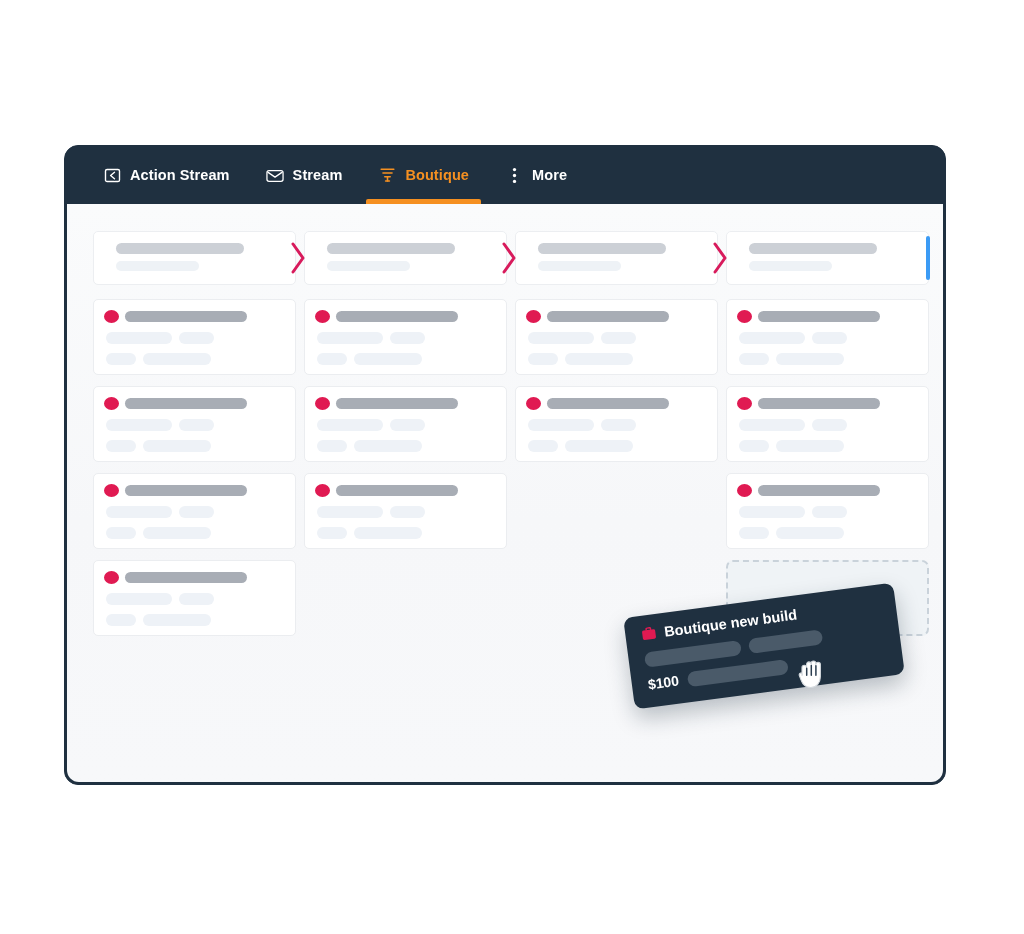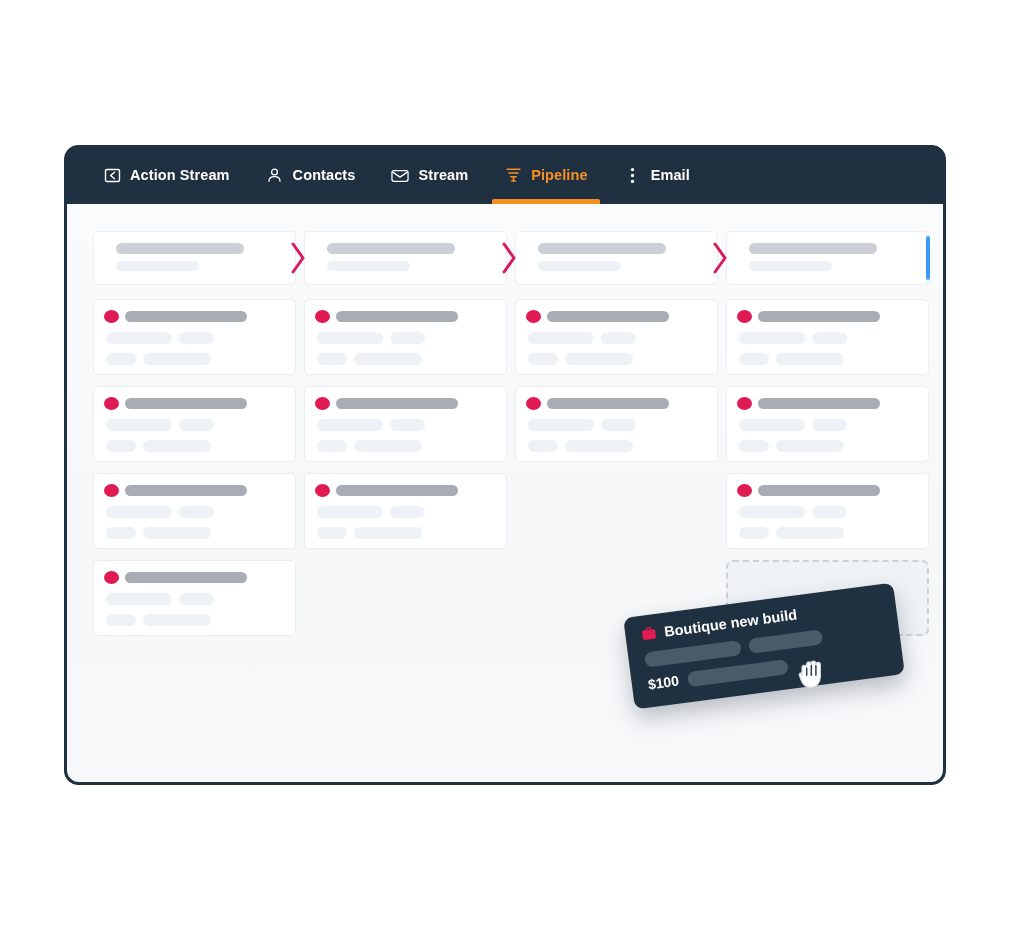--- a/index.html
+++ b/index.html
@@ -294,29 +294,20 @@
         <span class="nav-icon">
           <svg width="17" height="17" viewBox="0 0 17 17">
             <rect x="1.5" y="2.5" width="14" height="12" rx="1.6" fill="none" stroke="#ffffff" stroke-width="1.4"></rect>
             <path d="M10.5 5.2 L6.6 8.5 L10.5 11.8" fill="none" stroke="#1f3040" stroke-width="3.2" stroke-linecap="round" stroke-linejoin="round"></path>
             <path d="M10.5 5.2 L6.6 8.5 L10.5 11.8" fill="none" stroke="#ffffff" stroke-width="1.4" stroke-linecap="round" stroke-linejoin="round"></path>
           </svg>
         </span>
         <span class="nav-label">Action Stream</span>
       </div>
 
-      <div class="nav-item">
-        <span class="nav-icon">
-          <svg width="15" height="17" viewBox="0 0 15 17">
-            <circle cx="7.5" cy="5" r="2.9" fill="none" stroke="#ffffff" stroke-width="1.3"></circle>
-            <path d="M2 14.2 C2 11.1 4.5 9.6 7.5 9.6 C10.5 9.6 13 11.1 13 14.2" fill="none" stroke="#ffffff" stroke-width="1.3" stroke-linecap="round"></path>
-          </svg>
-        </span>
-        <span class="nav-label">Contacts</span>
-      </div>
 
       <div class="nav-item">
         <span class="nav-icon">
           <svg width="19" height="15" viewBox="0 0 19 15">
             <rect x="1" y="2.4" width="17" height="11.2" rx="2.2" fill="none" stroke="#ffffff" stroke-width="1.35"></rect>
             <path d="M2.2 4.2 L9.5 9.2 L16.8 4.2" fill="none" stroke="#ffffff" stroke-width="1.35" stroke-linecap="round" stroke-linejoin="round"></path>
           </svg>
         </span>
         <span class="nav-label">Stream</span>
       </div>
@@ -324,33 +315,33 @@
       <div class="nav-item active">
         <span class="nav-icon">
           <svg width="17" height="18" viewBox="0 0 17 18">
             <path d="M2.2 3.2 H14.8" stroke="#f59021" stroke-width="1.6" stroke-linecap="round"></path>
             <path d="M4.0 7.0 H13.0" stroke="#f59021" stroke-width="1.6" stroke-linecap="round"></path>
             <path d="M5.8 10.8 H11.2" stroke="#f59021" stroke-width="1.6" stroke-linecap="round"></path>
             <path d="M8.5 10.8 V15.0" stroke="#f59021" stroke-width="1.6" stroke-linecap="round"></path>
             <path d="M6.6 15.0 H10.4" stroke="#f59021" stroke-width="1.6" stroke-linecap="round"></path>
           </svg>
         </span>
-        <span class="nav-label">Pipeline</span>
+        <span class="nav-label">Boutique</span>
         <span class="nav-underline"></span>
       </div>
 
       <div class="nav-item">
         <span class="nav-icon">
           <svg width="5" height="17" viewBox="0 0 5 17">
             <circle cx="2.5" cy="2.6" r="1.65" fill="#ffffff"></circle>
             <circle cx="2.5" cy="8.5" r="1.65" fill="#ffffff"></circle>
             <circle cx="2.5" cy="14.4" r="1.65" fill="#ffffff"></circle>
           </svg>
         </span>
-        <span class="nav-label">Email</span>
+        <span class="nav-label">More</span>
       </div>
     </div>
 
     <div class="board">
 
       <div class="stage-header-row">
 
         <div class="stage-header">
           <div class="sh-bar-title"></div>
           <div class="sh-bar-sub"></div>

